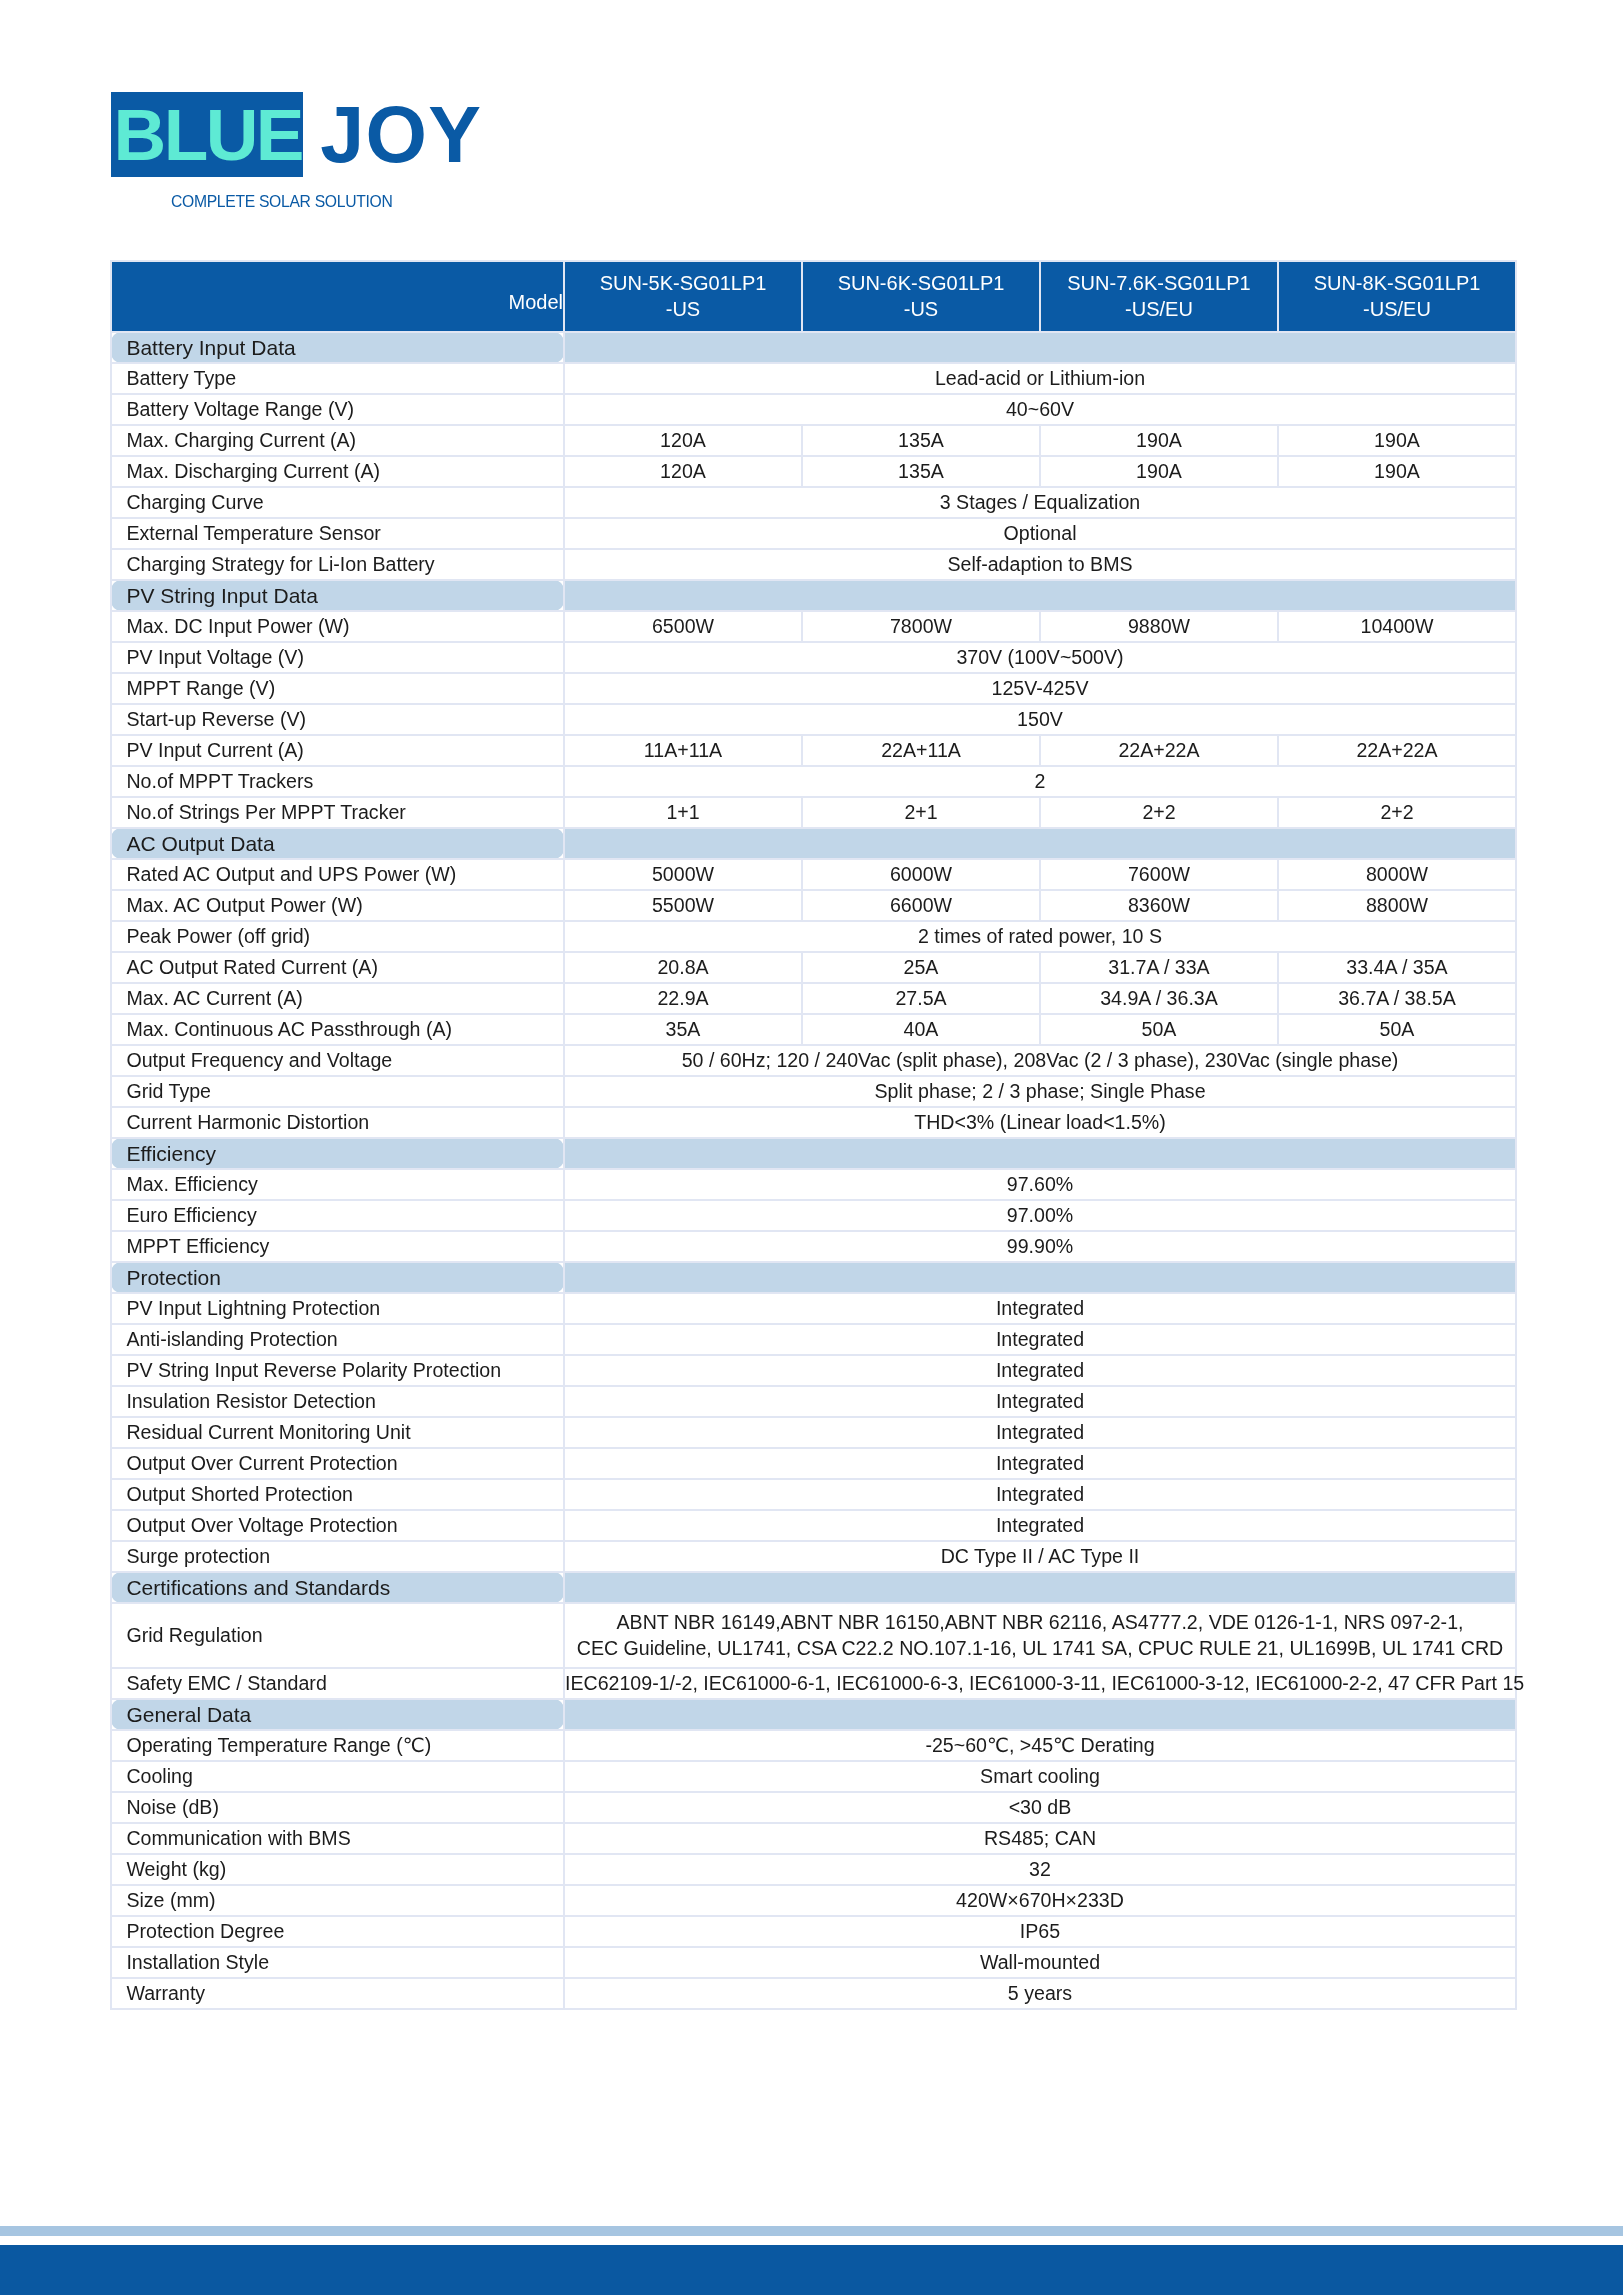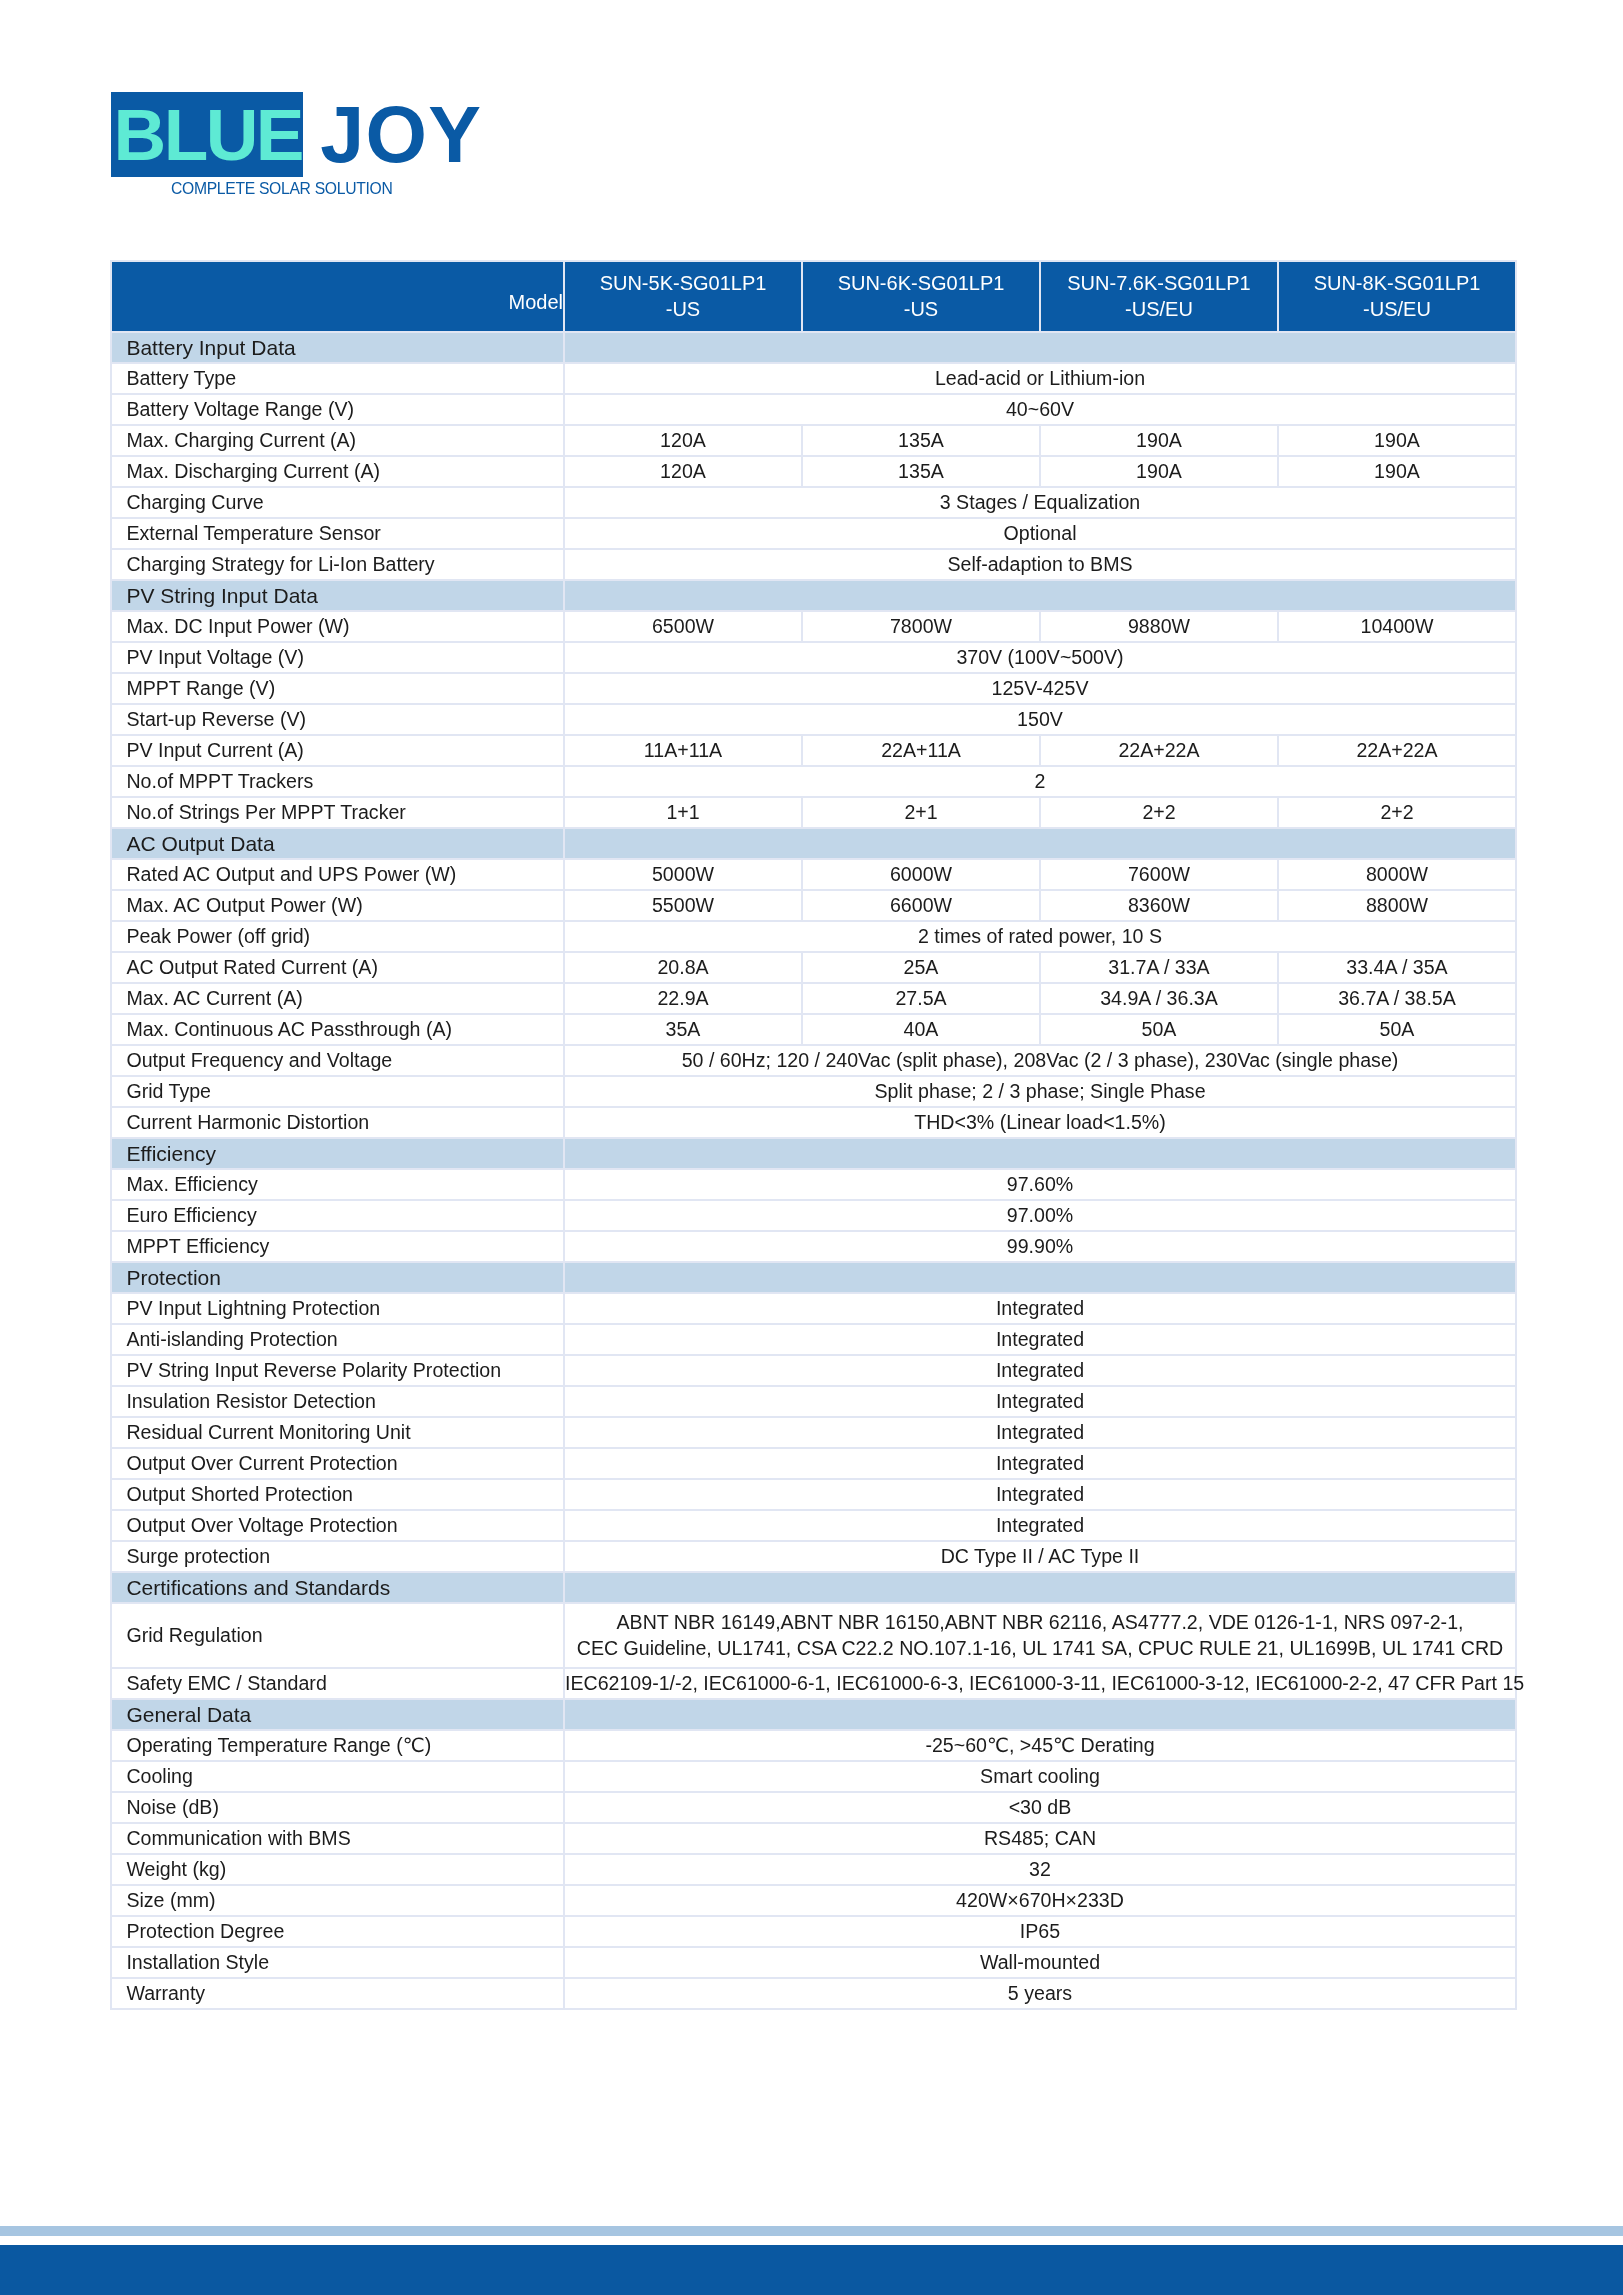--- a/index.html
+++ b/index.html
@@ -6,36 +6,36 @@
   body { width: 1623px; height: 2295px; position: relative; overflow: hidden;
          font-family: "Liberation Sans", "DejaVu Sans", sans-serif; color: #1c1c1c; }
 
   
   .logo { position: absolute; left: 111px; top: 92px; }
   .logo-row { display: flex; align-items: flex-start; }
   .logo-blue { background: #0a5aa5; color: #5eead4; font-weight: bold; font-size: 73px;
                line-height: 85px; height: 85px; padding: 0 1.3px 0 2.6px; letter-spacing: -2.6px; }
   .logo-joy { color: #0a5aa5; font-weight: bold; font-size: 79px; line-height: 85px;
               padding-left: 17px; letter-spacing: 1.3px; }
-  .logo-tag { color: #0a5aa5; font-size: 15.7px; margin-left: 60px; margin-top: 3px; letter-spacing: -0.3px; }
+  .logo-tag { color: #0a5aa5; font-size: 15.7px; margin-left: 60px; margin-top: 16px; letter-spacing: -0.3px; }
 
   
   .spec { position: absolute; left: 110px; top: 260px; width: 1403px; border-collapse: collapse;
           table-layout: fixed; font-size: 19.6px; }
   .spec col.c-label { width: 453px; }
   .spec col.c-val { width: 238px; }
   .spec td, .spec th { border: 2px solid #e1e6f3; height: 29px; padding: 0; line-height: 29px; }
   .spec td.label { text-align: left; padding-left: 14.4px; white-space: nowrap; }
   .spec td.val { text-align: center; white-space: nowrap; }
   .spec tr.head th { background: #0a5aa5; color: #ffffff; font-weight: normal; height: 58px;
                      line-height: 26px; font-size: 20px; }
   .spec tr.head th.label { text-align: right; padding-left: 14.4px; padding-top: 10.5px; }
   .spec tr.head th.model { text-align: center; }
   .spec tr.section td { background: #c1d6e8; height: 29px; font-size: 21px; }
-  .spec tr.section td.label { padding-left: 14.4px; }
+  .spec tr.section td.label { padding-left: 14.4px; border-radius: 10px; }
   .spec tr.tall td { height: 63px; line-height: 26px; }
 
   
   .band-light { position: absolute; left: 0; top: 2226px; width: 1623px; height: 9.8px; background: #a6c5e1; }
   .band-dark { position: absolute; left: 0; top: 2245px; width: 1623px; height: 50px; background: #0a58a1; }
 </style>
 </head>
 <body>
 
 <div class="logo">

